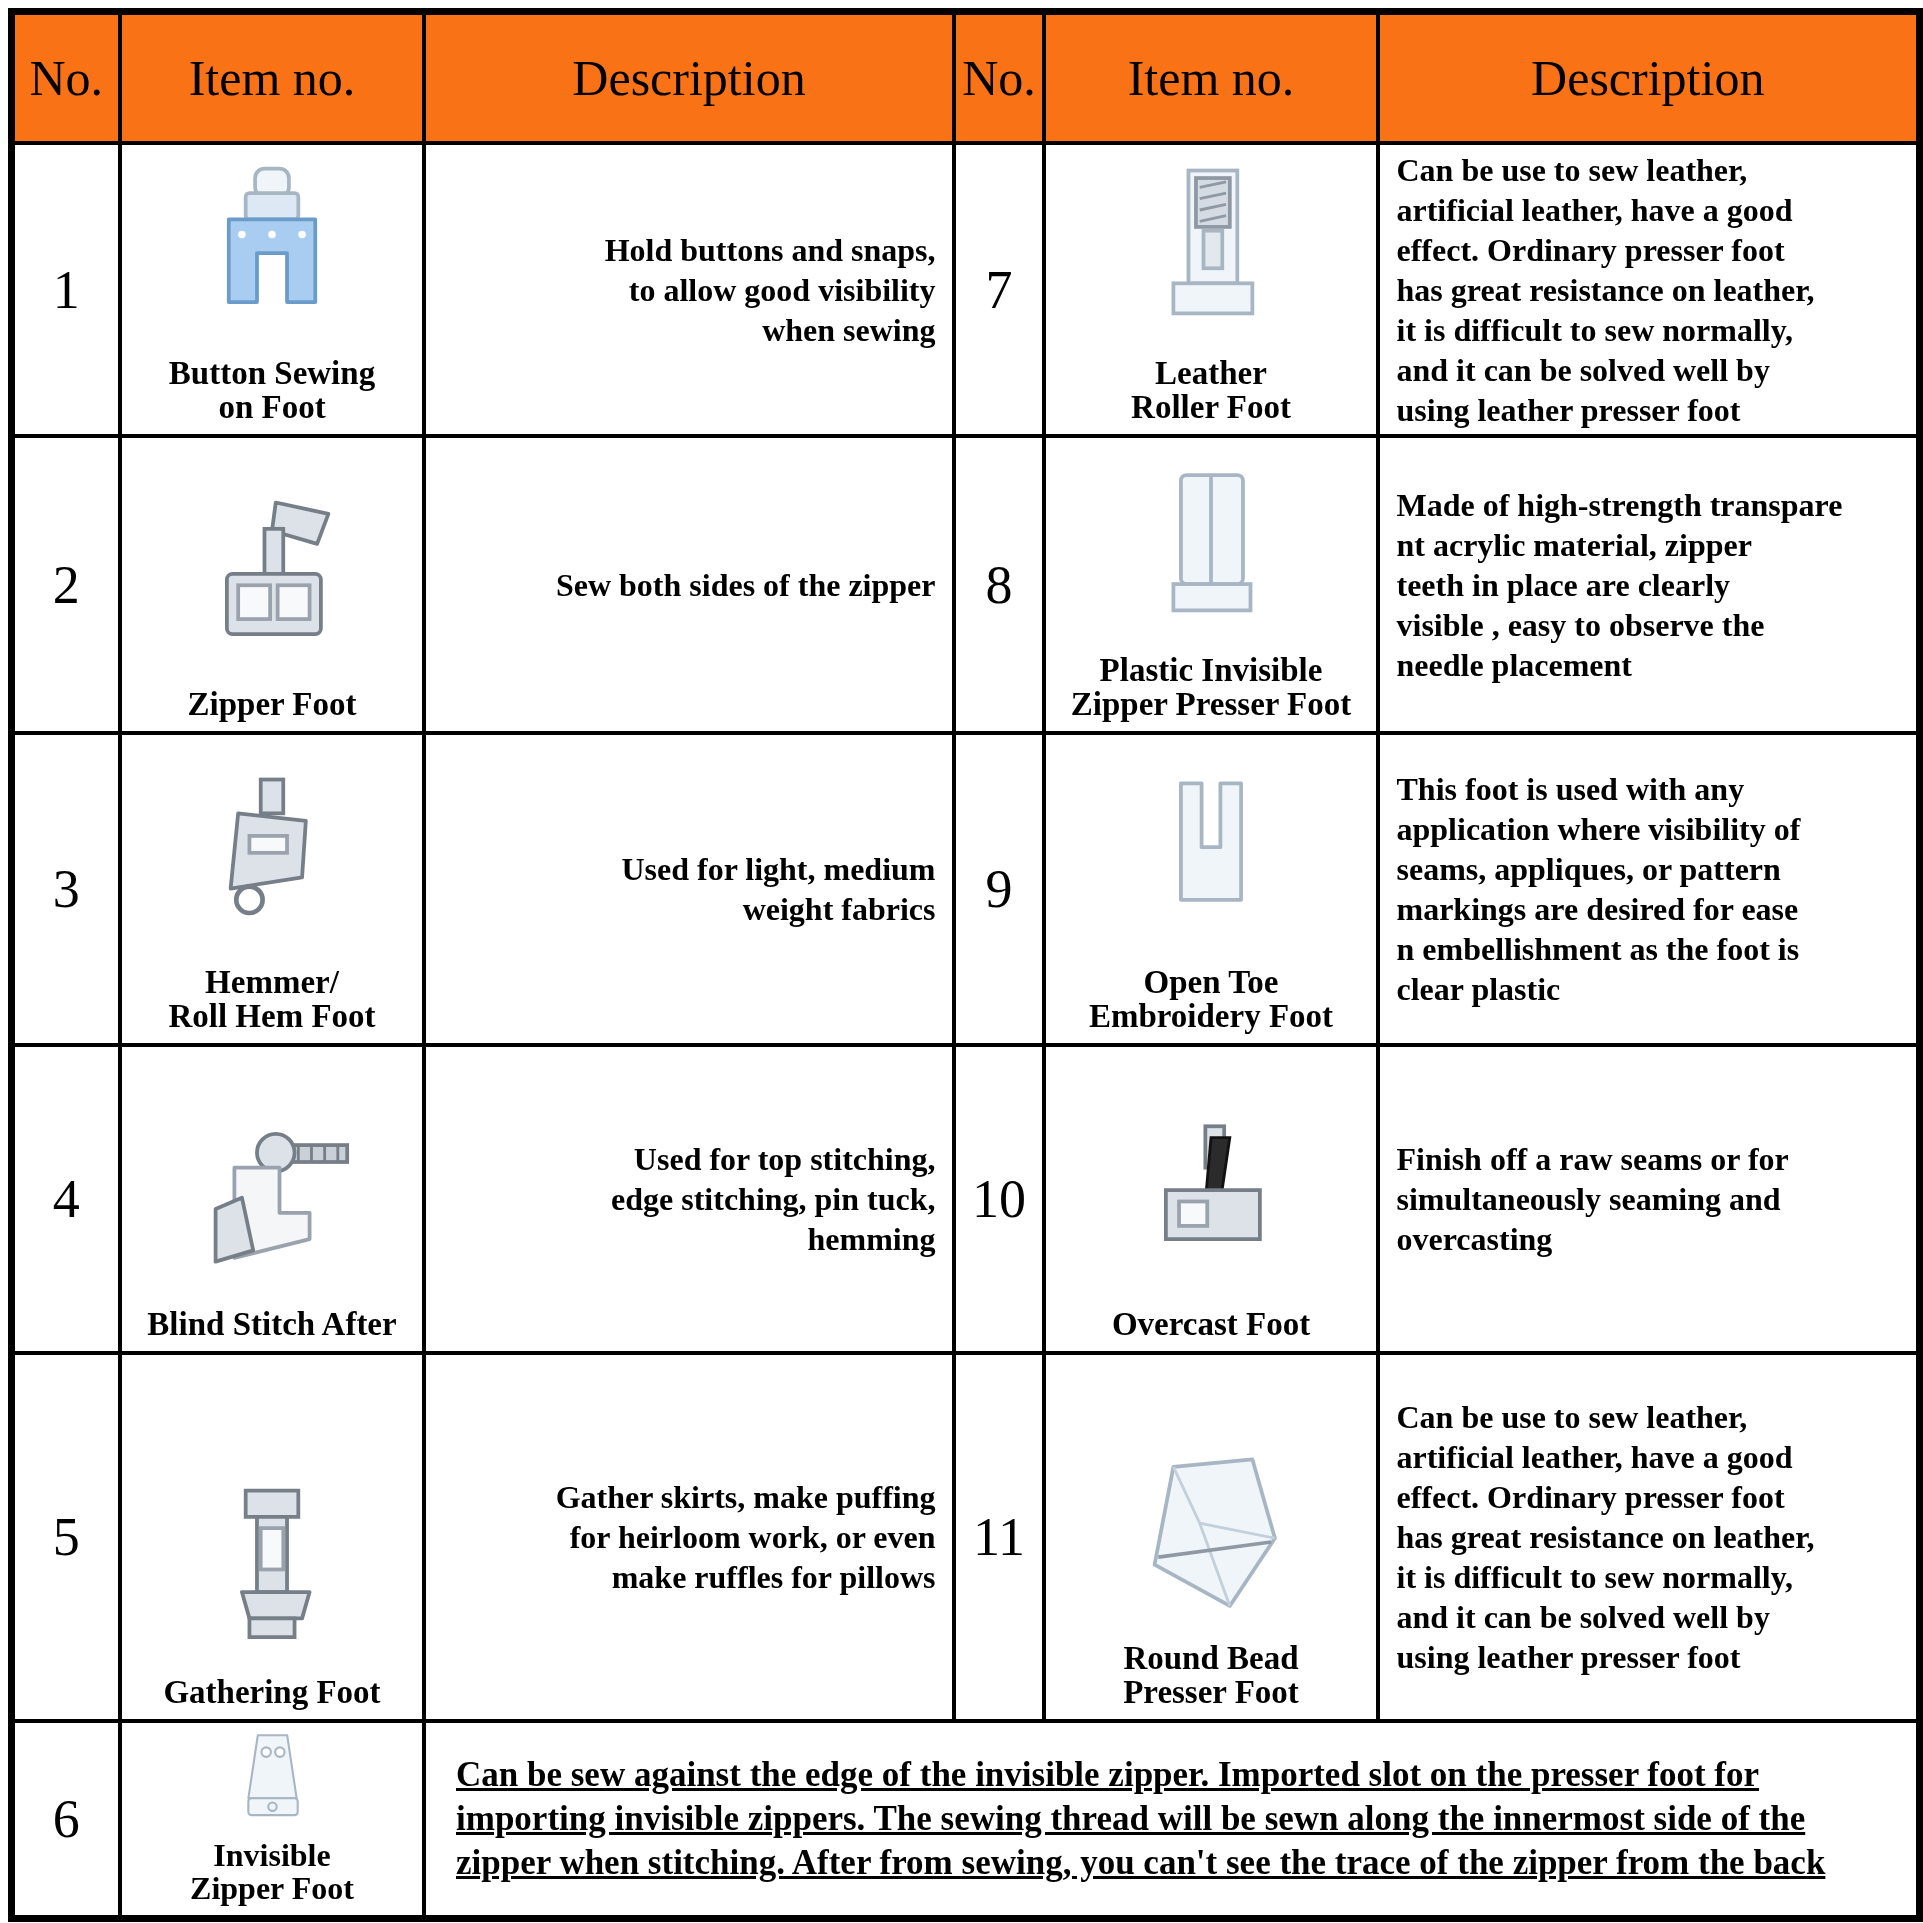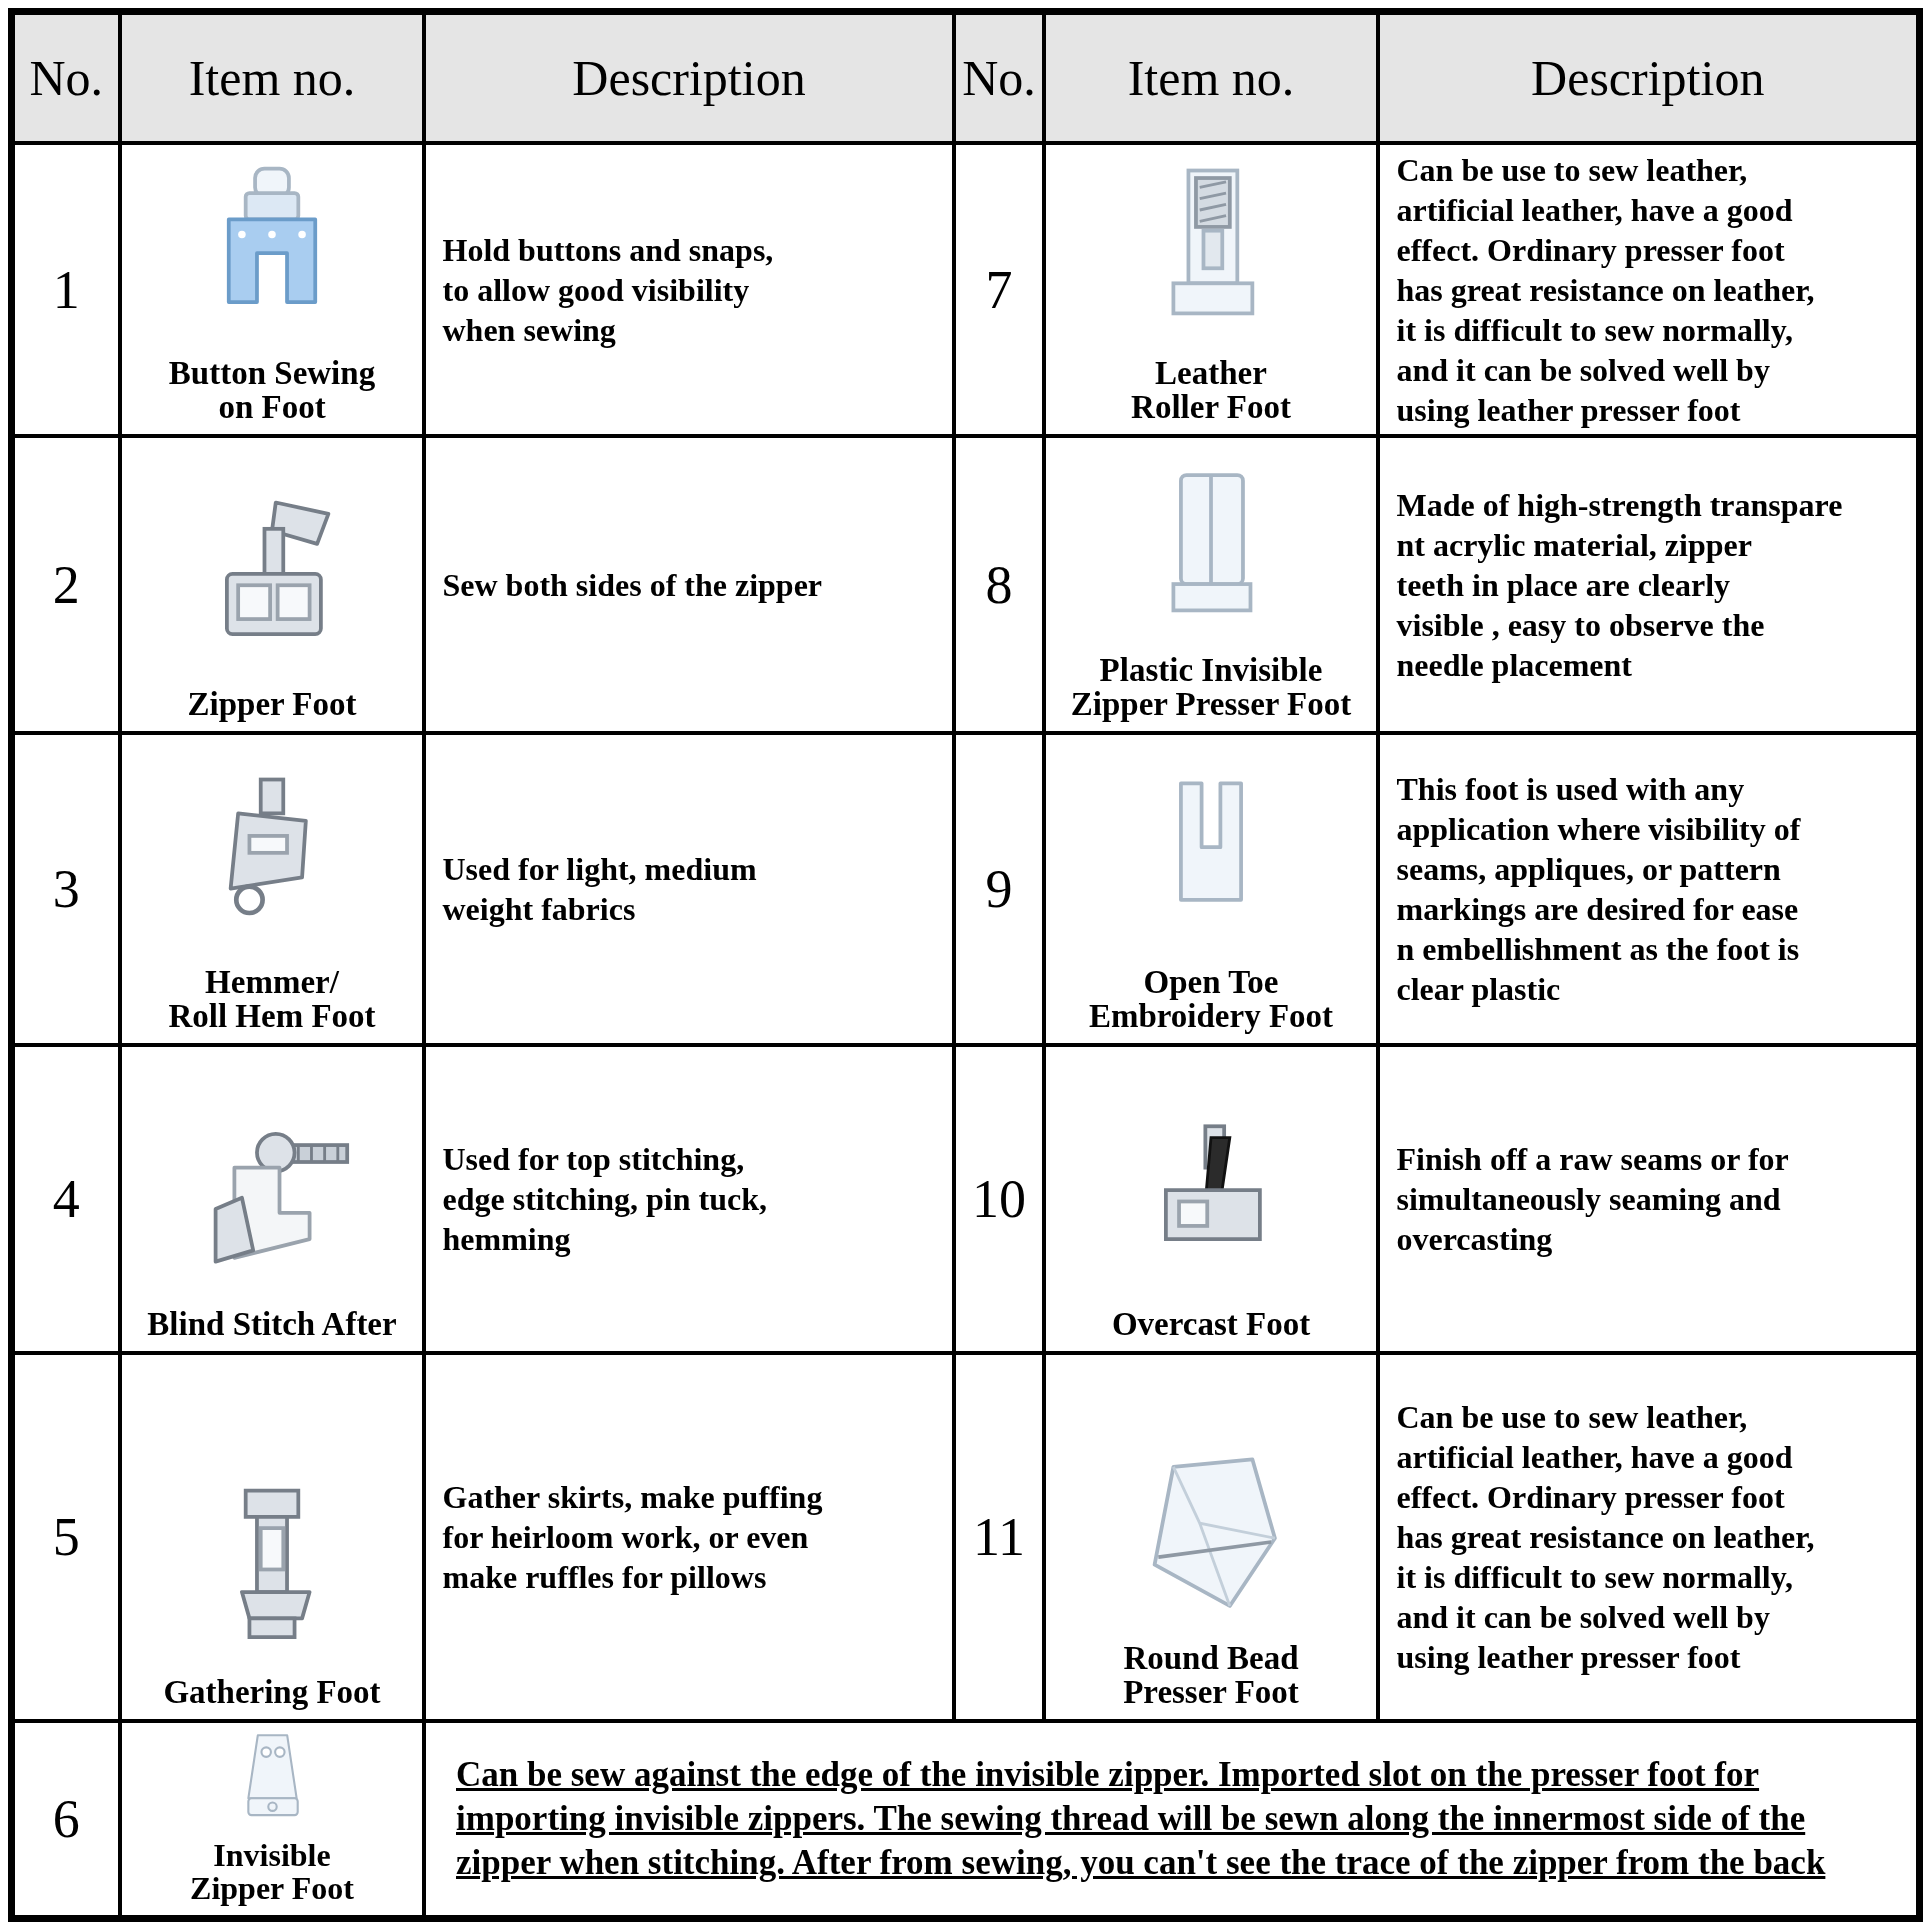--- a/index.html
+++ b/index.html
@@ -1,27 +1,27 @@
 <!DOCTYPE html>
 <html style="font-size:12px"><head>
 <meta charset="utf-8">
 <style>
   html,body{margin:0;padding:0;background:#ffffff;}
   body{width:1924px;height:1924px;font-family:"Liberation Serif", serif;color:#000;}
   table{border-collapse:collapse;table-layout:fixed;width:1909px;height:1909px;margin:7.5px;border:7.5px solid #000;}
   th,td{border:4.5px solid #000;overflow:hidden;}
-  th{background:#e5e5e5;font-size:50px;font-weight:normal;text-align:center;vertical-align:middle;}
+  th{background:#f97316;font-size:50px;font-weight:normal;text-align:center;vertical-align:middle;}
   .no-cell{font-size:54px;font-weight:normal;text-align:center;vertical-align:middle;}
   .img-cell{vertical-align:bottom;text-align:center;padding:6px 4.5px;}
   .foot-svg{display:block;margin:0 auto 4.5px auto;width:188px;height:188px;}
   .r6 .foot-svg{width:105px;height:105px;}
   .caption{font-size:33px;font-weight:bold;line-height:1.05;white-space:pre-line;text-align:center;padding-bottom:3px;}
   .r6 .caption{font-size:32px;}
   .desc-cell{font-size:32px;font-weight:bold;vertical-align:middle;white-space:pre-line;line-height:1.25;padding:4.5px 16.5px;}
-  .desc-center{text-align:left;}
+  .desc-center{text-align:right;}
   .desc-left{text-align:left;}
   .bottom-desc{font-size:35px;padding:4.5px 30px;line-height:1.25;text-decoration:underline;}
   tr.hr{height:132px;} tr.r1{height:293px;} tr.r2{height:297px;} tr.r3{height:312px;}
   tr.r4{height:308px;} tr.r5{height:368px;} tr.r6{height:195px;}
 </style>
 </head>
 <body>
 
 <table>
   <colgroup>

